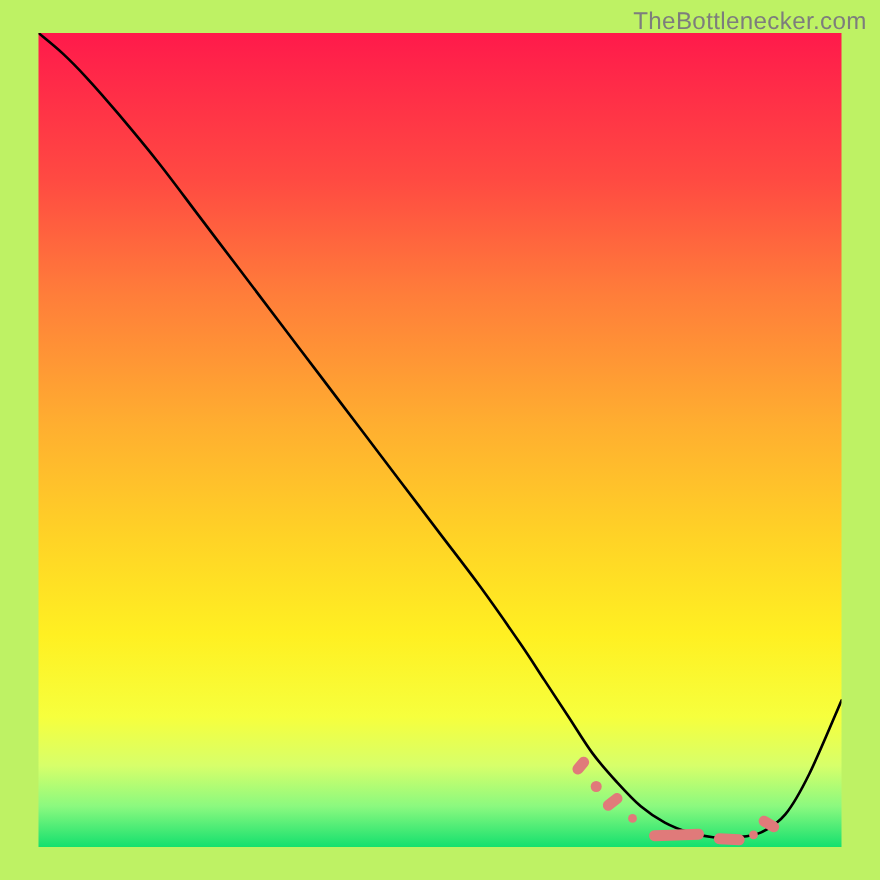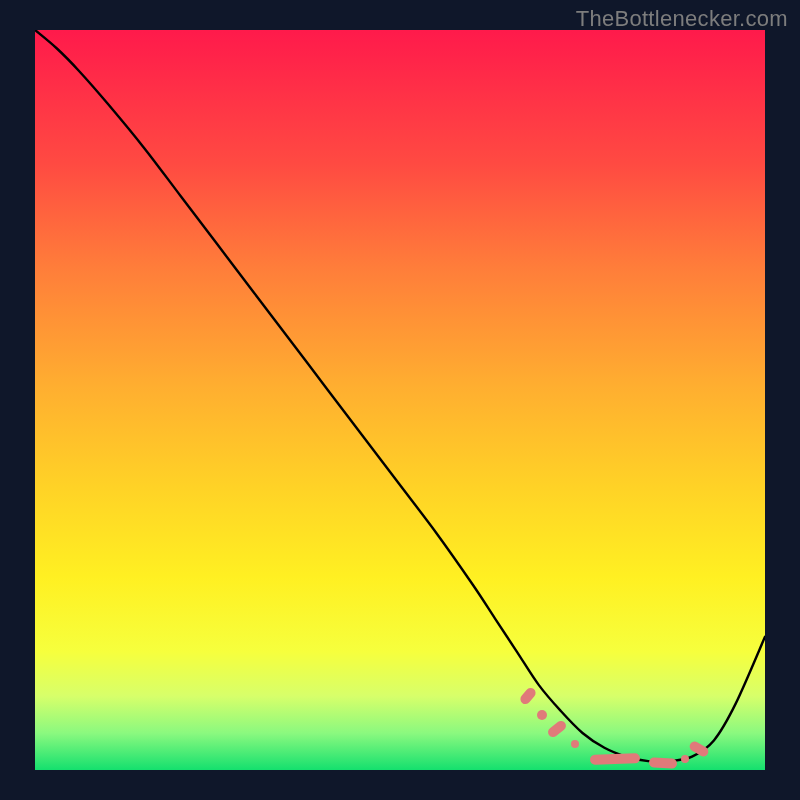--- a/index.html
+++ b/index.html
@@ -3,21 +3,21 @@
 <meta charset="utf-8">
 <style>
   * { margin: 0; padding: 0; box-sizing: border-box; }
   html, body { width: 800px; height: 800px; overflow: hidden; }
   body { background: #000; font-family: Arial, sans-serif; }
 
   .stage {
     position: relative;
     width: 800px;
     height: 800px;
-    background: #0f172a;
+    background: #bef264;
     text-align: center;
   }
 
   .attribution {
     position: absolute;
     top: 6px;
     right: 12px;
     color: #7d7d7d;
     font-size: 22px;
     font-weight: 500;

